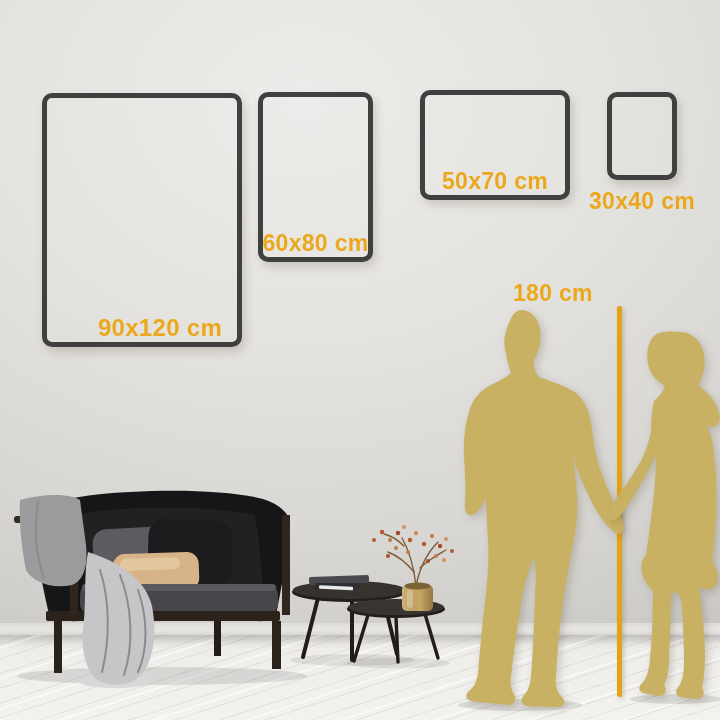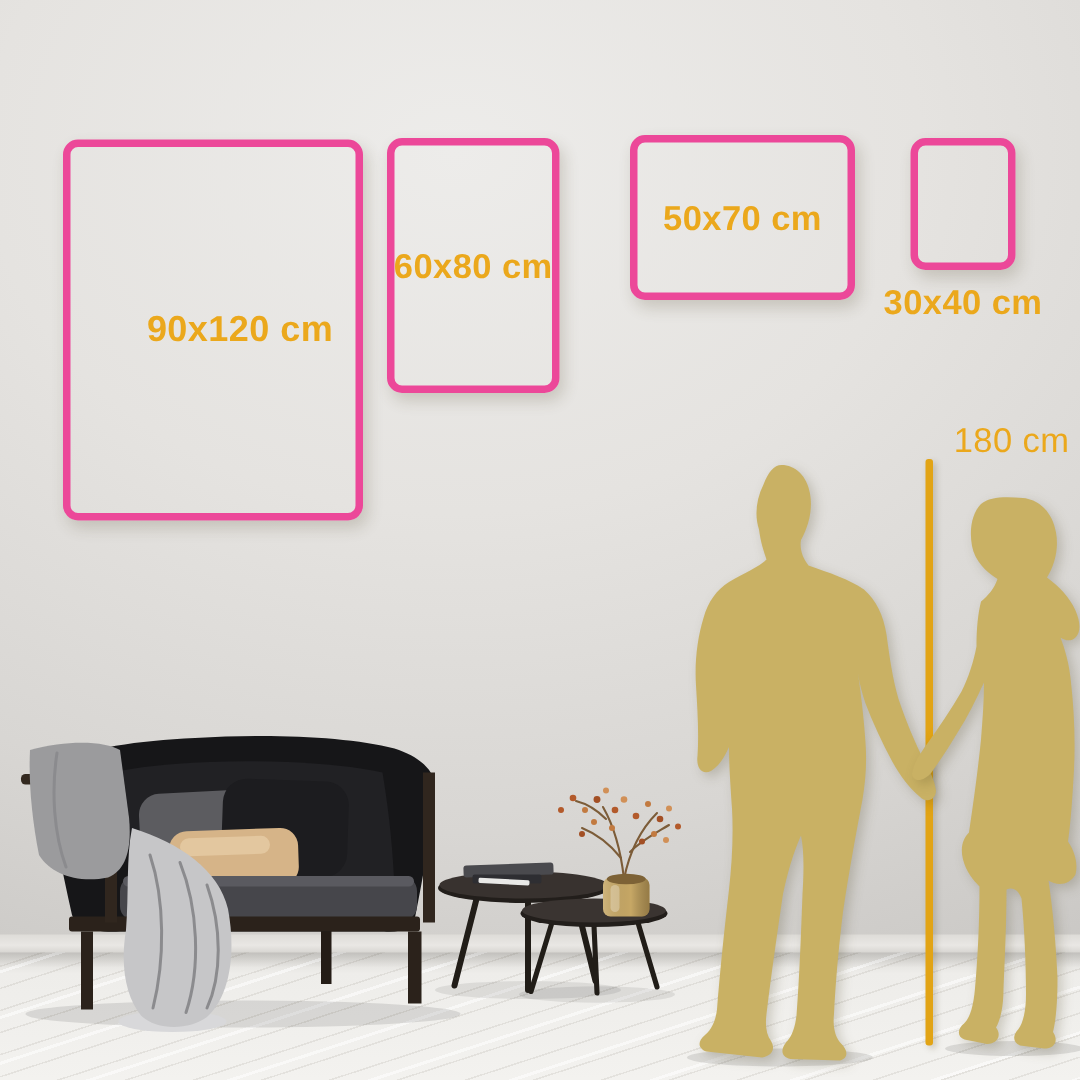--- a/index.html
+++ b/index.html
@@ -25,41 +25,41 @@
       repeating-linear-gradient(342deg, rgba(255,255,255,0.55) 0 2px, rgba(240,238,235,0) 2px 29px),
       linear-gradient(180deg,#dcdad6 0px,#eeedea 14px,#f3f2ef 100%);
   }
   .floor-shadow{
     position:absolute;left:0;top:635px;width:720px;height:10px;
     background:linear-gradient(180deg,rgba(0,0,0,0.12),rgba(0,0,0,0));
   }
   
   .frame{
     position:absolute;box-sizing:border-box;
-    border:5px solid #ec4899;border-radius:10px;
+    border:5px solid #404040;border-radius:10px;
     box-shadow:3px 5px 10px rgba(80,68,40,0.20);
-    display:flex;align-items:center;justify-content:center;
+    display:flex;align-items:flex-end;justify-content:center;
   }
   .frame-label{
     color:#eba81c;font-weight:bold;letter-spacing:0.3px;
     font-size:23px;white-space:nowrap;
   }
   .frame-1{left:42px;top:93px;width:200px;height:254px;padding-left:36px;}
   .frame-1 .frame-label{font-size:24px;}
   .frame-2{left:258px;top:92px;width:115px;height:170px;}
   .frame-3{left:420px;top:90px;width:150px;height:110px;}
   .frame-4{left:607px;top:92px;width:70px;height:88px;}
   .label-under{
     position:absolute;left:542px;top:188px;width:200px;text-align:center;
     color:#eba81c;font-weight:bold;font-size:23px;letter-spacing:0.3px;
   }
   
   .height-label{
-    position:absolute;left:513px;top:280px;width:200px;text-align:right;
-    color:#eba81c;font-weight:normal;font-size:23px;letter-spacing:0.3px;
+    position:absolute;left:513px;top:280px;width:200px;text-align:left;
+    color:#eba81c;font-weight:bold;font-size:23px;letter-spacing:0.3px;
   }
   .height-line{
     position:absolute;left:617px;top:306px;width:5px;height:391px;
     background:#e2a415;border-radius:2px;
     box-shadow:2px 2px 4px rgba(90,75,35,0.25);
   }
   
   .artwork{position:absolute;left:0;top:0;}
   .sil{fill:#c9b164;filter:drop-shadow(3px 3px 4px rgba(70,58,22,0.22));}
   .fold{stroke:#8b8b8e;stroke-width:2;fill:none;stroke-linecap:round;}

